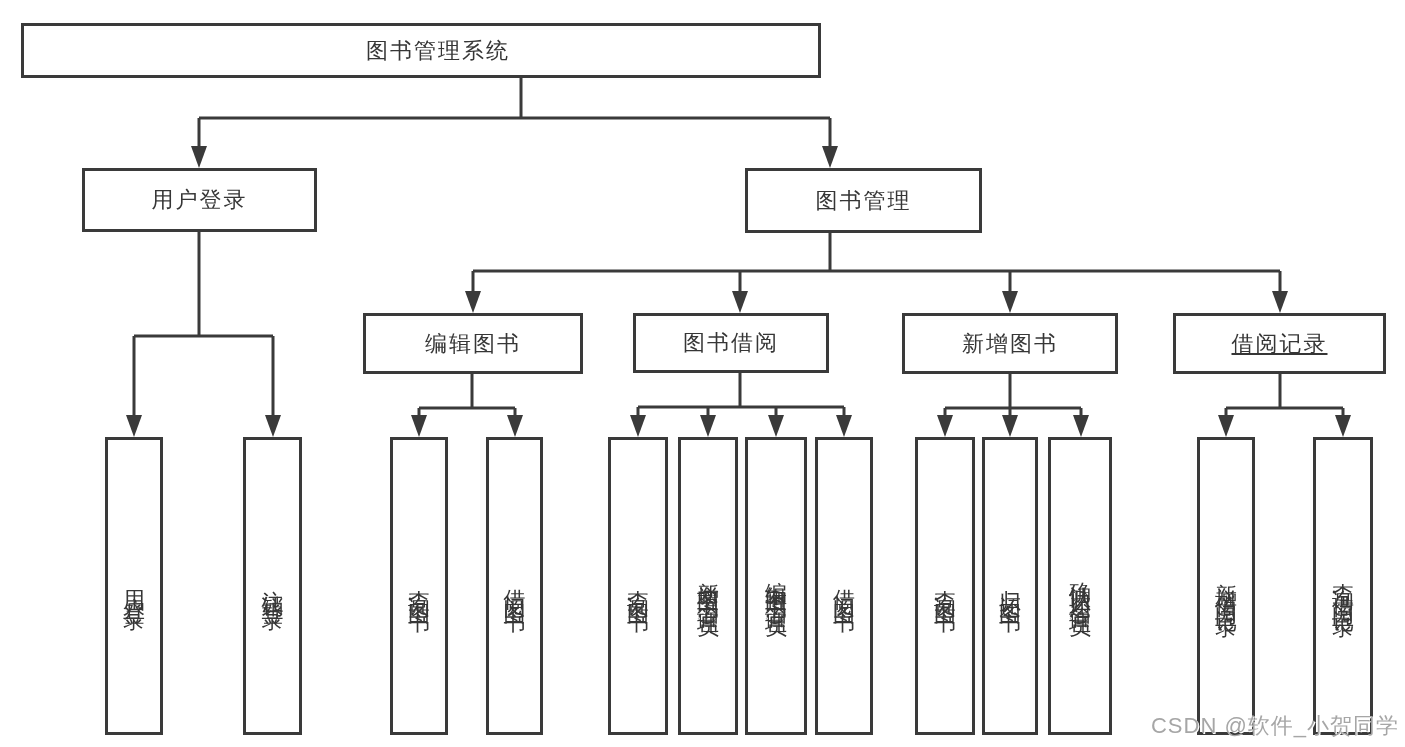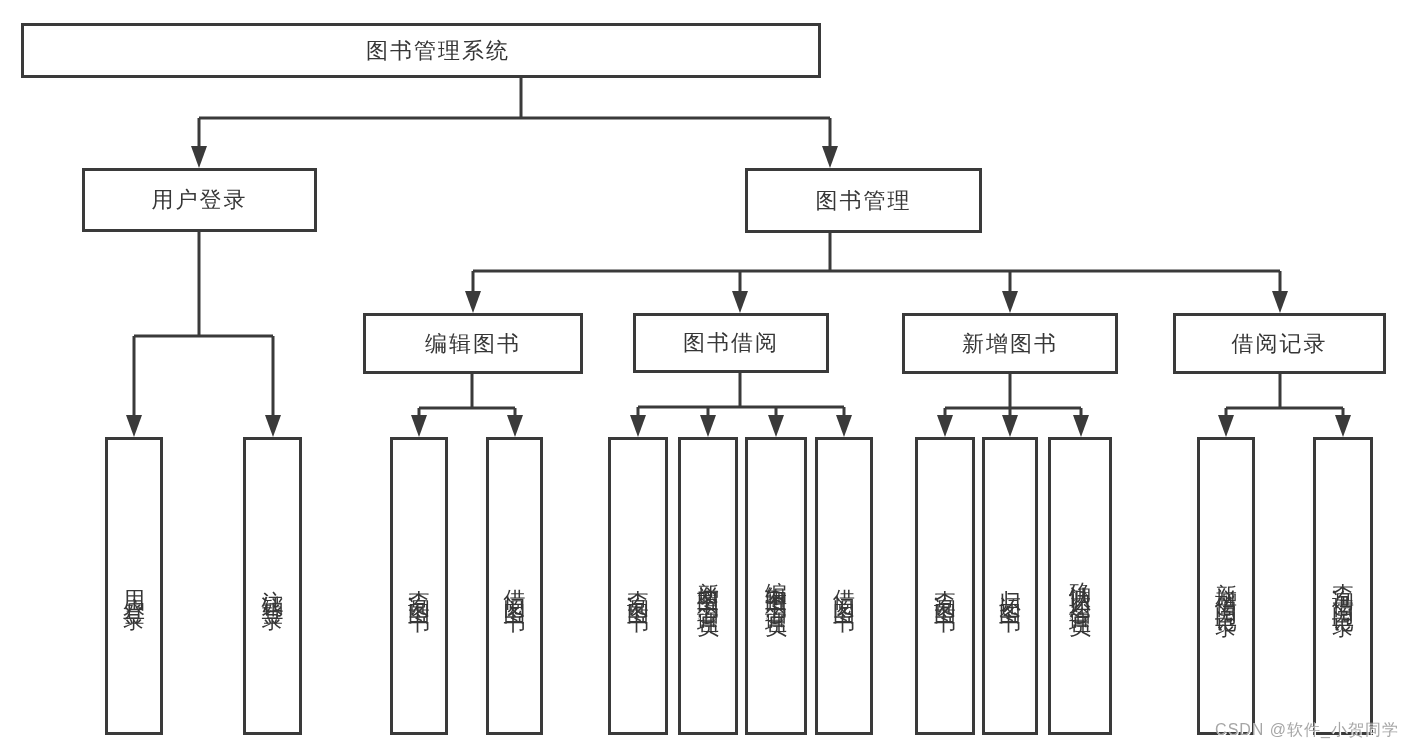--- a/index.html
+++ b/index.html
@@ -40,21 +40,21 @@
     writing-mode:vertical-rl;
     text-orientation:upright;
     font-size:22px;color:var(--text);
     letter-spacing:7px;
     line-height:1;
     white-space:nowrap;
   }
   .watermark{
     position:absolute;
     right:6px;bottom:6px;
-    font-size:16px;
+    font-size:22px;
     color:var(--wm);
     text-shadow:1px 1px 0 #ffffff;
     z-index:3;
     letter-spacing:1px;
     text-align:right;
   }
   svg path{stroke:var(--line);stroke-width:3;fill:none;}
   svg polygon{fill:var(--line);stroke:none;}
 </style>
 </head>
@@ -99,21 +99,21 @@
   </svg>
 
   <div class="hnode" style="left:21px;top:23px;width:800px;height:55px;padding-left:34px;">图书管理系统</div>
 
   <div class="hnode" style="left:82px;top:168px;width:235px;height:64px;">用户登录</div>
   <div class="hnode" style="left:710px;top:168px;width:237px;height:65px;margin-left:35px;">图书管理</div>
 
   <div class="hnode" style="left:363px;top:313px;width:220px;height:61px;">编辑图书</div>
   <div class="hnode" style="left:633px;top:313px;width:196px;height:60px;">图书借阅</div>
   <div class="hnode" style="left:902px;top:313px;width:216px;height:61px;">新增图书</div>
-  <div class="hnode" style="left:1173px;top:313px;width:213px;height:61px;">借阅记录</div>
+  <div class="hnode" style="left:1173px;top:313px;width:213px;height:61px;text-decoration:underline;">借阅记录</div>
 
   <div class="vnode" style="left:105px;width:58px;">
     <span class="vtxt">用户登录</span>
   </div>
   <div class="vnode" style="left:243px;width:59px;">
     <span class="vtxt">注销登录</span>
   </div>
 
   <div class="vnode" style="left:390px;width:58px;">
     <span class="vtxt">查询图书</span>

